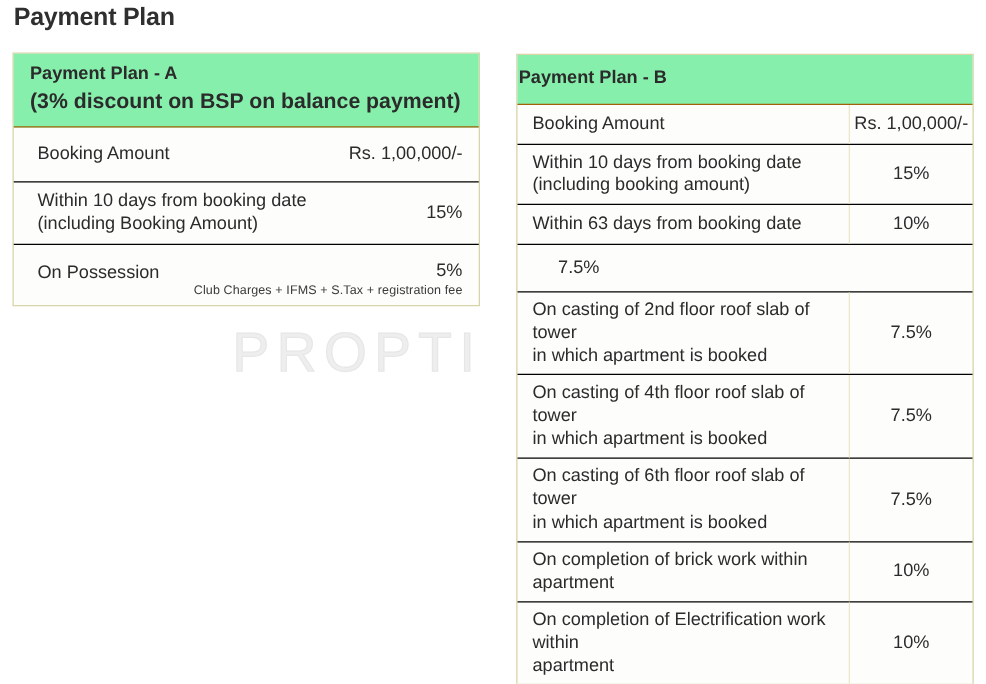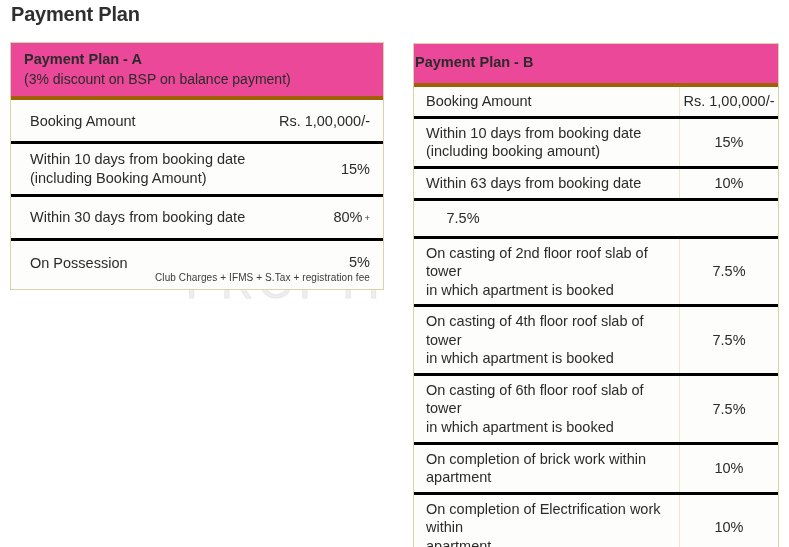--- a/index.html
+++ b/index.html
@@ -59,46 +59,46 @@
     top: 42px;
     width: 374px;
   }
   #plan-b-table {
     left: 413px;
     top: 43px;
     width: 366px;
   }
 
   .plan-header {
-    background: #ec4899;
-    border-bottom: 4px solid #a16207;
+    background: #86efac;
+    border-bottom: 1px solid #a16207;
     padding: 7px 13px 8px 13px;
     box-sizing: border-box;
   }
   .plan-header-title {
     font-size: 14.5px;
     font-weight: bold;
     color: #2b2b2b;
     line-height: 1.35;
   }
   .plan-header-sub {
-    font-size: 14px;
-    font-weight: normal;
+    font-size: 17px;
+    font-weight: bold;
     color: #2b2b2b;
     line-height: 1.35;
   }
   #plan-b-table .plan-header {
     padding: 9px 13px 10px 1px;
   }
 
   
   .plan-row {
     display: flex;
     align-items: stretch;
-    border-bottom: 3px solid #000000;
+    border-bottom: 1px solid #000000;
     box-sizing: border-box;
   }
   .plan-row:last-child {
     border-bottom: none;
   }
   .row-label {
     flex: 1 1 auto;
     font-size: 14.5px;
     line-height: 1.28;
     color: #2b2b2b;
@@ -195,27 +195,20 @@
         <div class="row-value">
           <span>Rs. 1,00,000/-</span>
         </div>
       </div>
       <div class="plan-row row-two-line">
         <div class="row-label">Within 10 days from booking date<br>(including Booking Amount)</div>
         <div class="row-value">
           <span>15%</span>
         </div>
       </div>
-      <div class="plan-row">
-        <div class="row-label">Within 30 days from booking date</div>
-        <div class="row-value">
-          <span>80%</span>
-          <span class="plus-mark">+</span>
-        </div>
-      </div>
       <div class="plan-row row-possession">
         <div class="row-label">On Possession</div>
         <div class="row-value">
           <span>5%</span>
         </div>
         <div class="footnote-a">Club Charges + IFMS + S.Tax + registration fee</div>
       </div>
     </div>
 </div>
 

